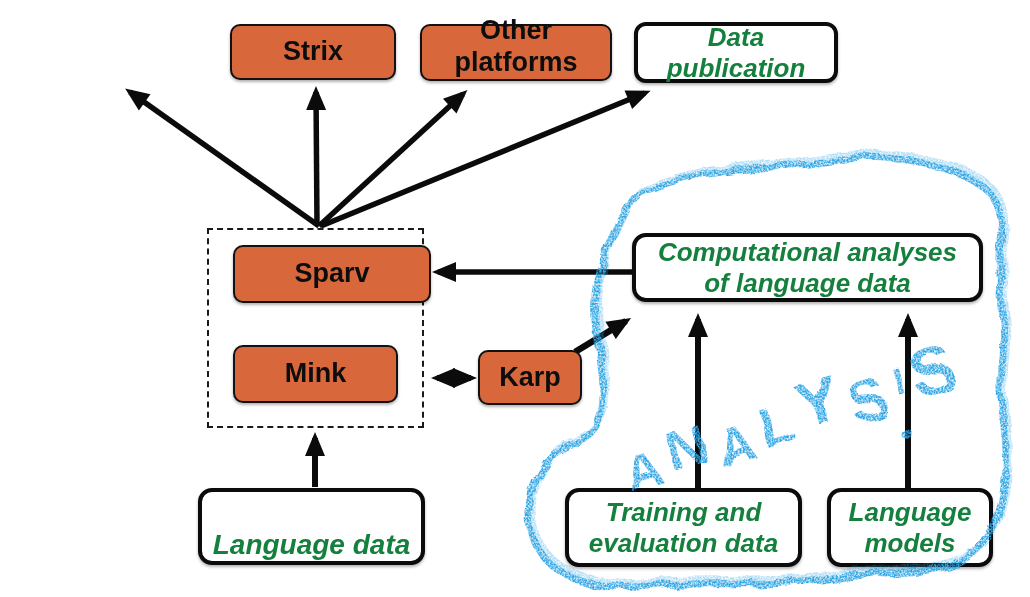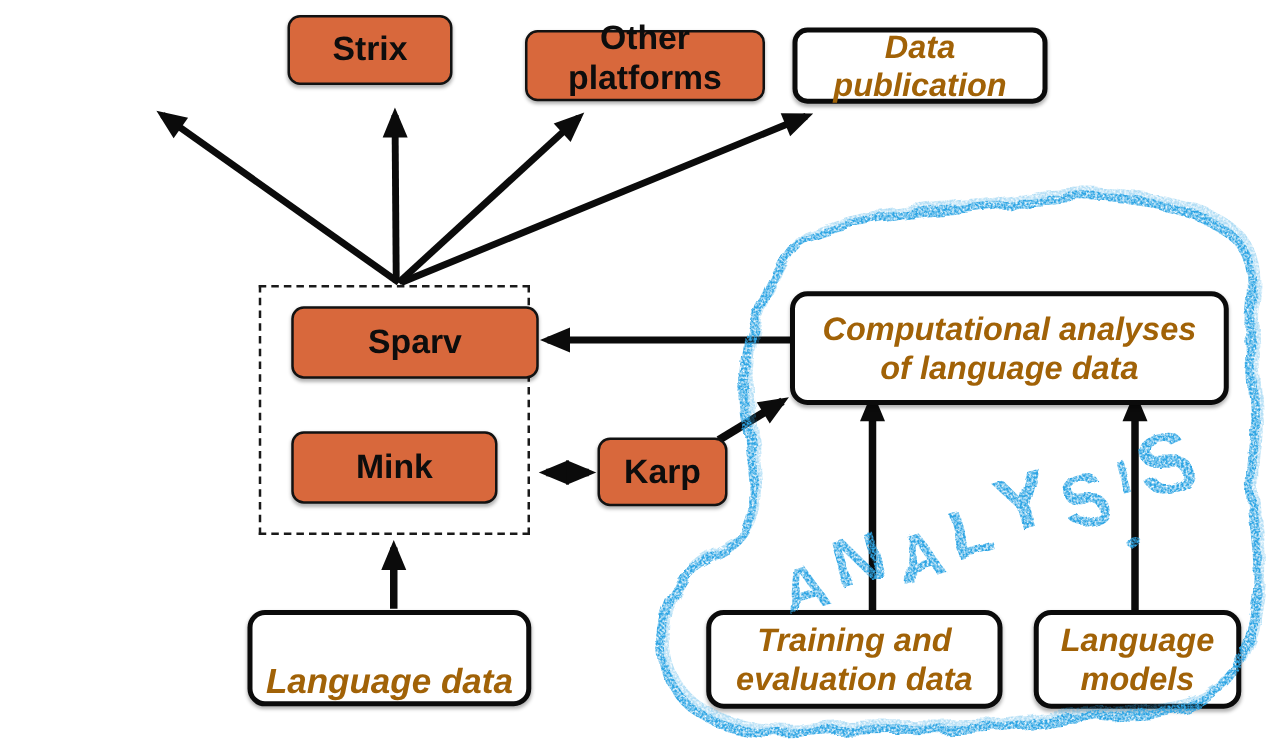--- a/index.html
+++ b/index.html
@@ -16,35 +16,35 @@
     text-align:center;box-sizing:border-box;font-weight:bold;
     white-space:pre-line;line-height:1.18;z-index:2;
     box-shadow:0 2px 3px rgba(0,0,0,0.30);
   }
   .orange{
     background:#D8683C;border:2.5px solid #121212;border-radius:10px;
     color:#0d0d0d;font-size:27px;
   }
   .outline{
     background:#ffffff;border:4.5px solid #0b0b0b;border-radius:14px;
-    color:#a16207;font-style:italic;font-size:26px;
+    color:#15803d;font-style:italic;font-size:26px;
   }
   .group-box{
     position:absolute;box-sizing:border-box;border:2.5px dashed #1a1a1a;
     background:transparent;z-index:1;
   }
   
   #n-korp        {left:36px;  top:24px;  width:168px; height:56px;}
-  #n-strix       {left:230px; top:12px;  width:132px; height:56px;}
+  #n-strix       {left:230px; top:24px;  width:166px; height:56px;}
   #n-other       {left:420px; top:24px;  width:192px; height:57px;align-items:flex-end;}
   #n-datapub     {left:634px; top:22px;  width:204px; height:61px; border-width:4px; border-radius:12px;}
   #n-sparv       {left:233px; top:245px; width:198px; height:58px;}
   #n-mink        {left:233px; top:345px; width:165px; height:58px;}
   #n-karp        {left:478px; top:350px; width:104px; height:55px;}
-  #n-comp        {left:632px; top:233px; width:351px; height:91px;}
+  #n-comp        {left:632px; top:233px; width:351px; height:69px;}
   #n-langdata    {left:198px; top:488px; width:227px; height:77px; font-size:28px;align-items:flex-end;}
   #n-training    {left:565px; top:488px; width:237px; height:79px;}
   #n-models      {left:827px; top:488px; width:166px; height:79px;}
   #g-platform    {left:207px; top:228px; width:217px; height:200px;}
   .arrow{stroke:#0b0b0b;fill:none;}
 </style>
 </head>
 <body>
 
 <div id="stage">

